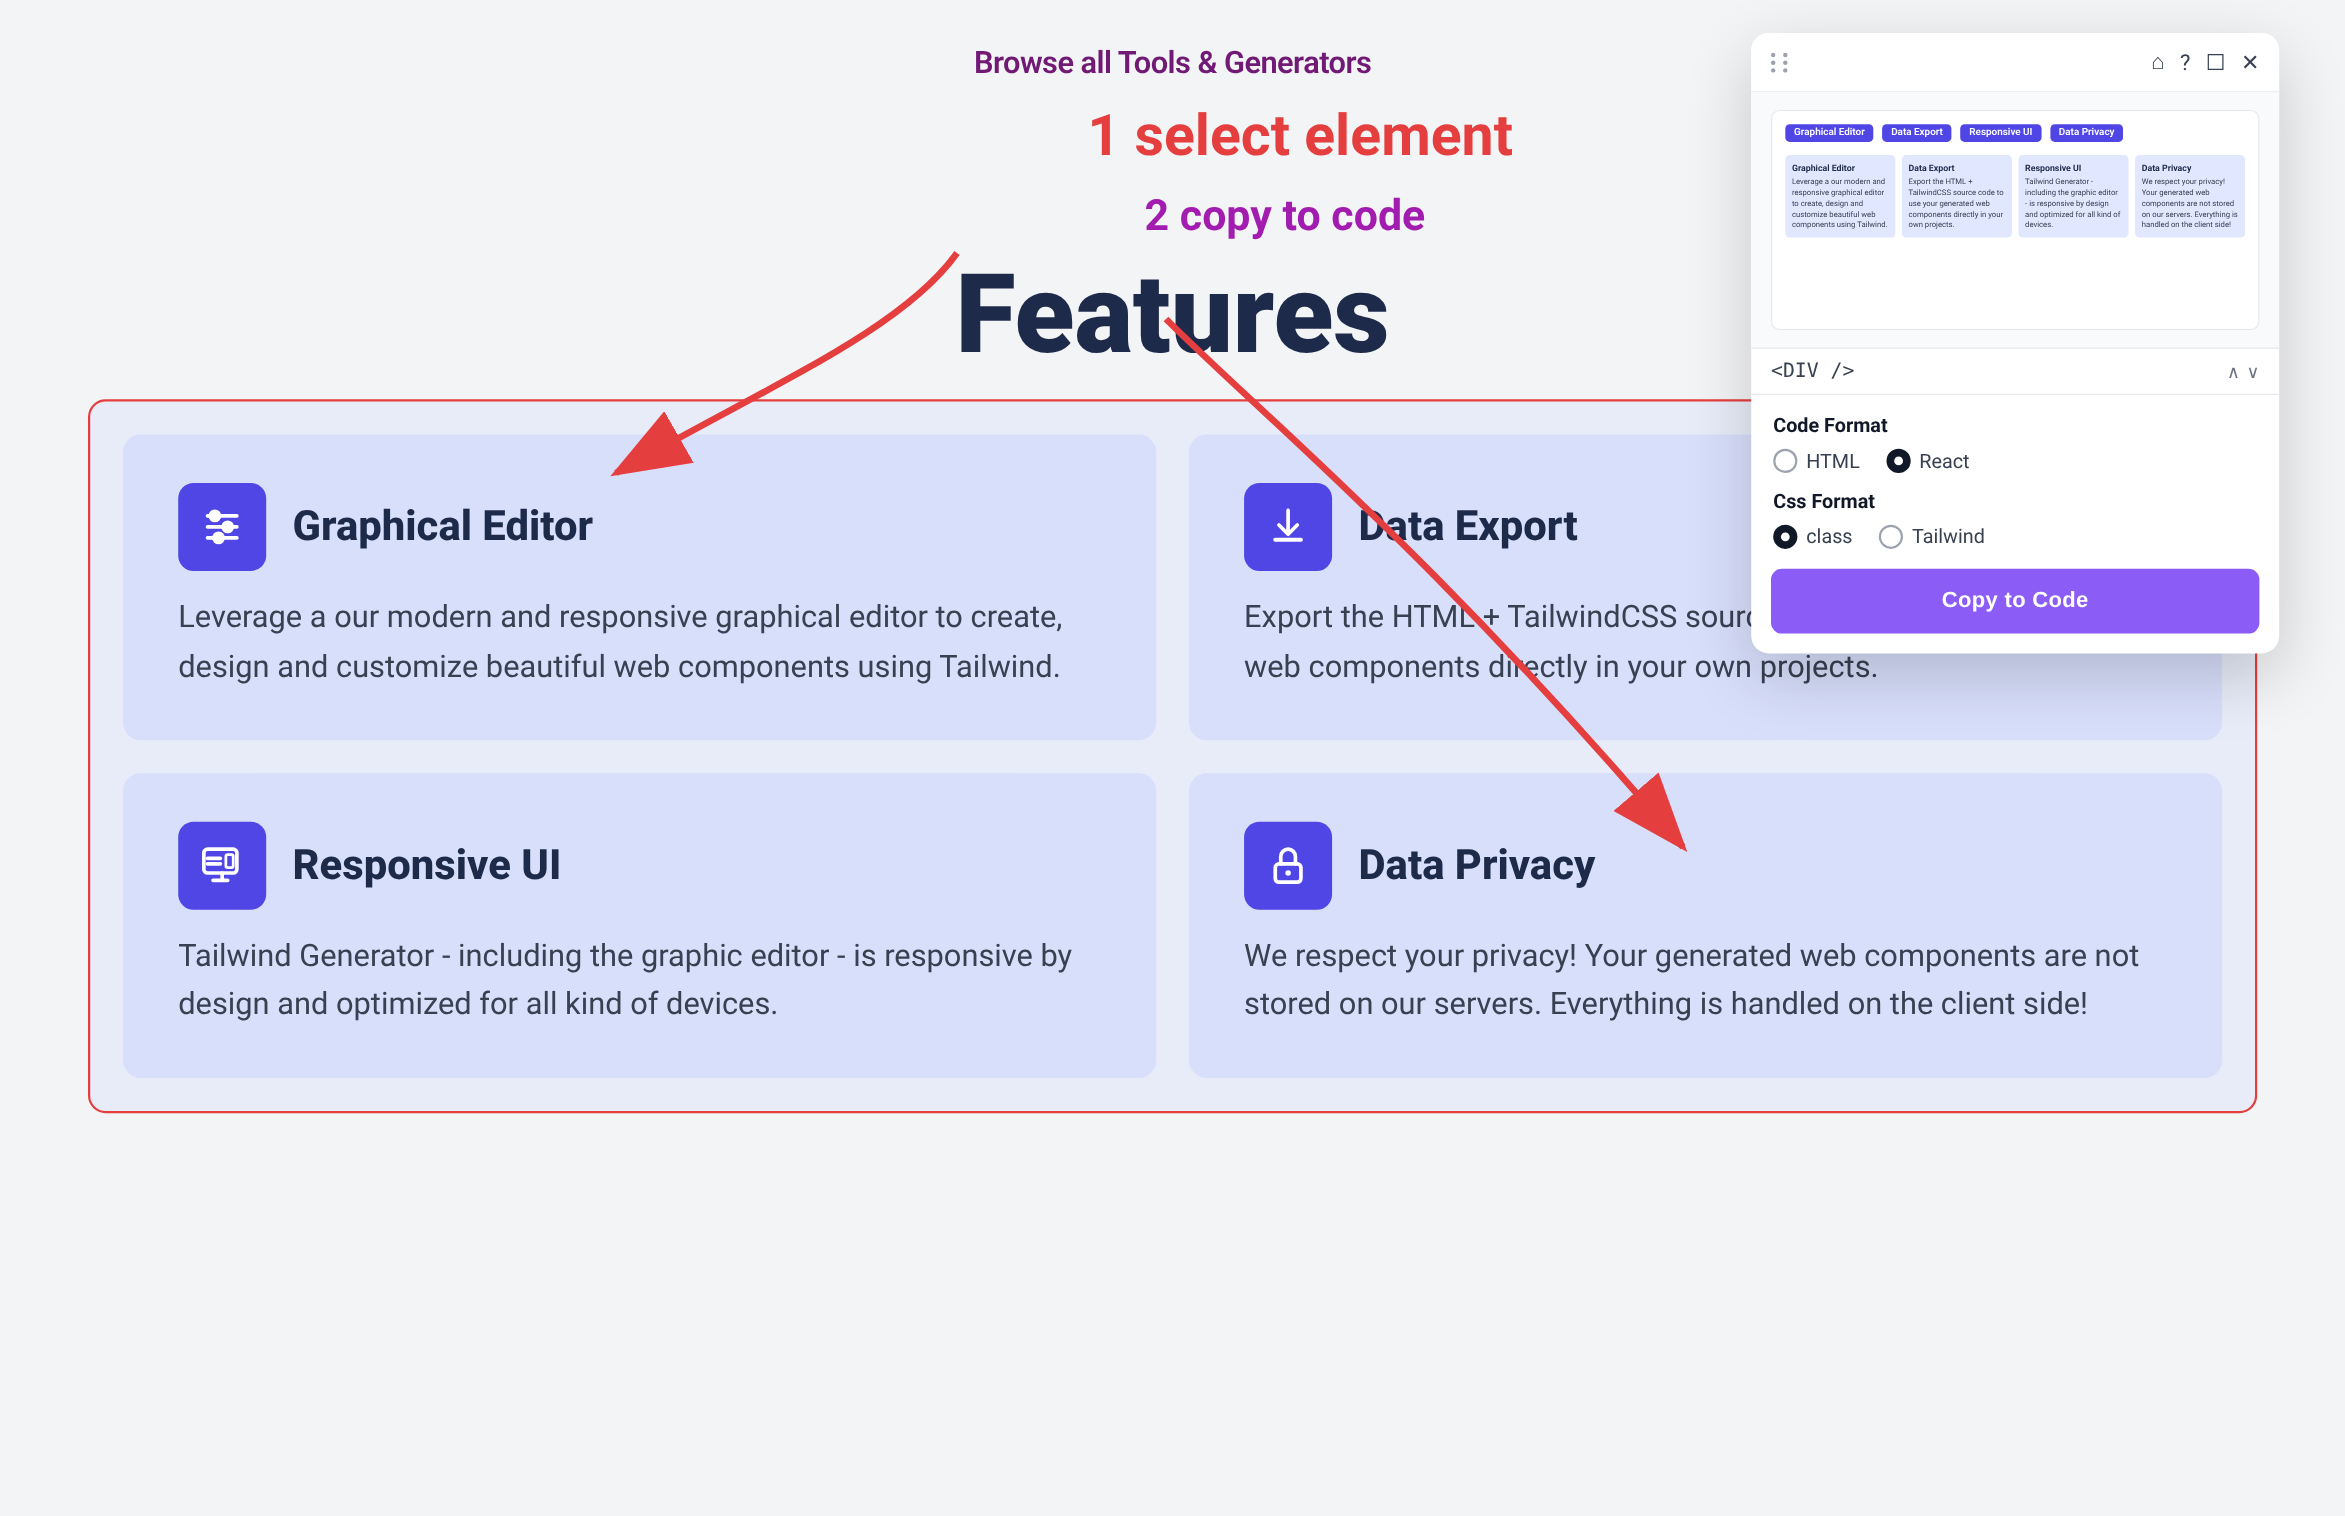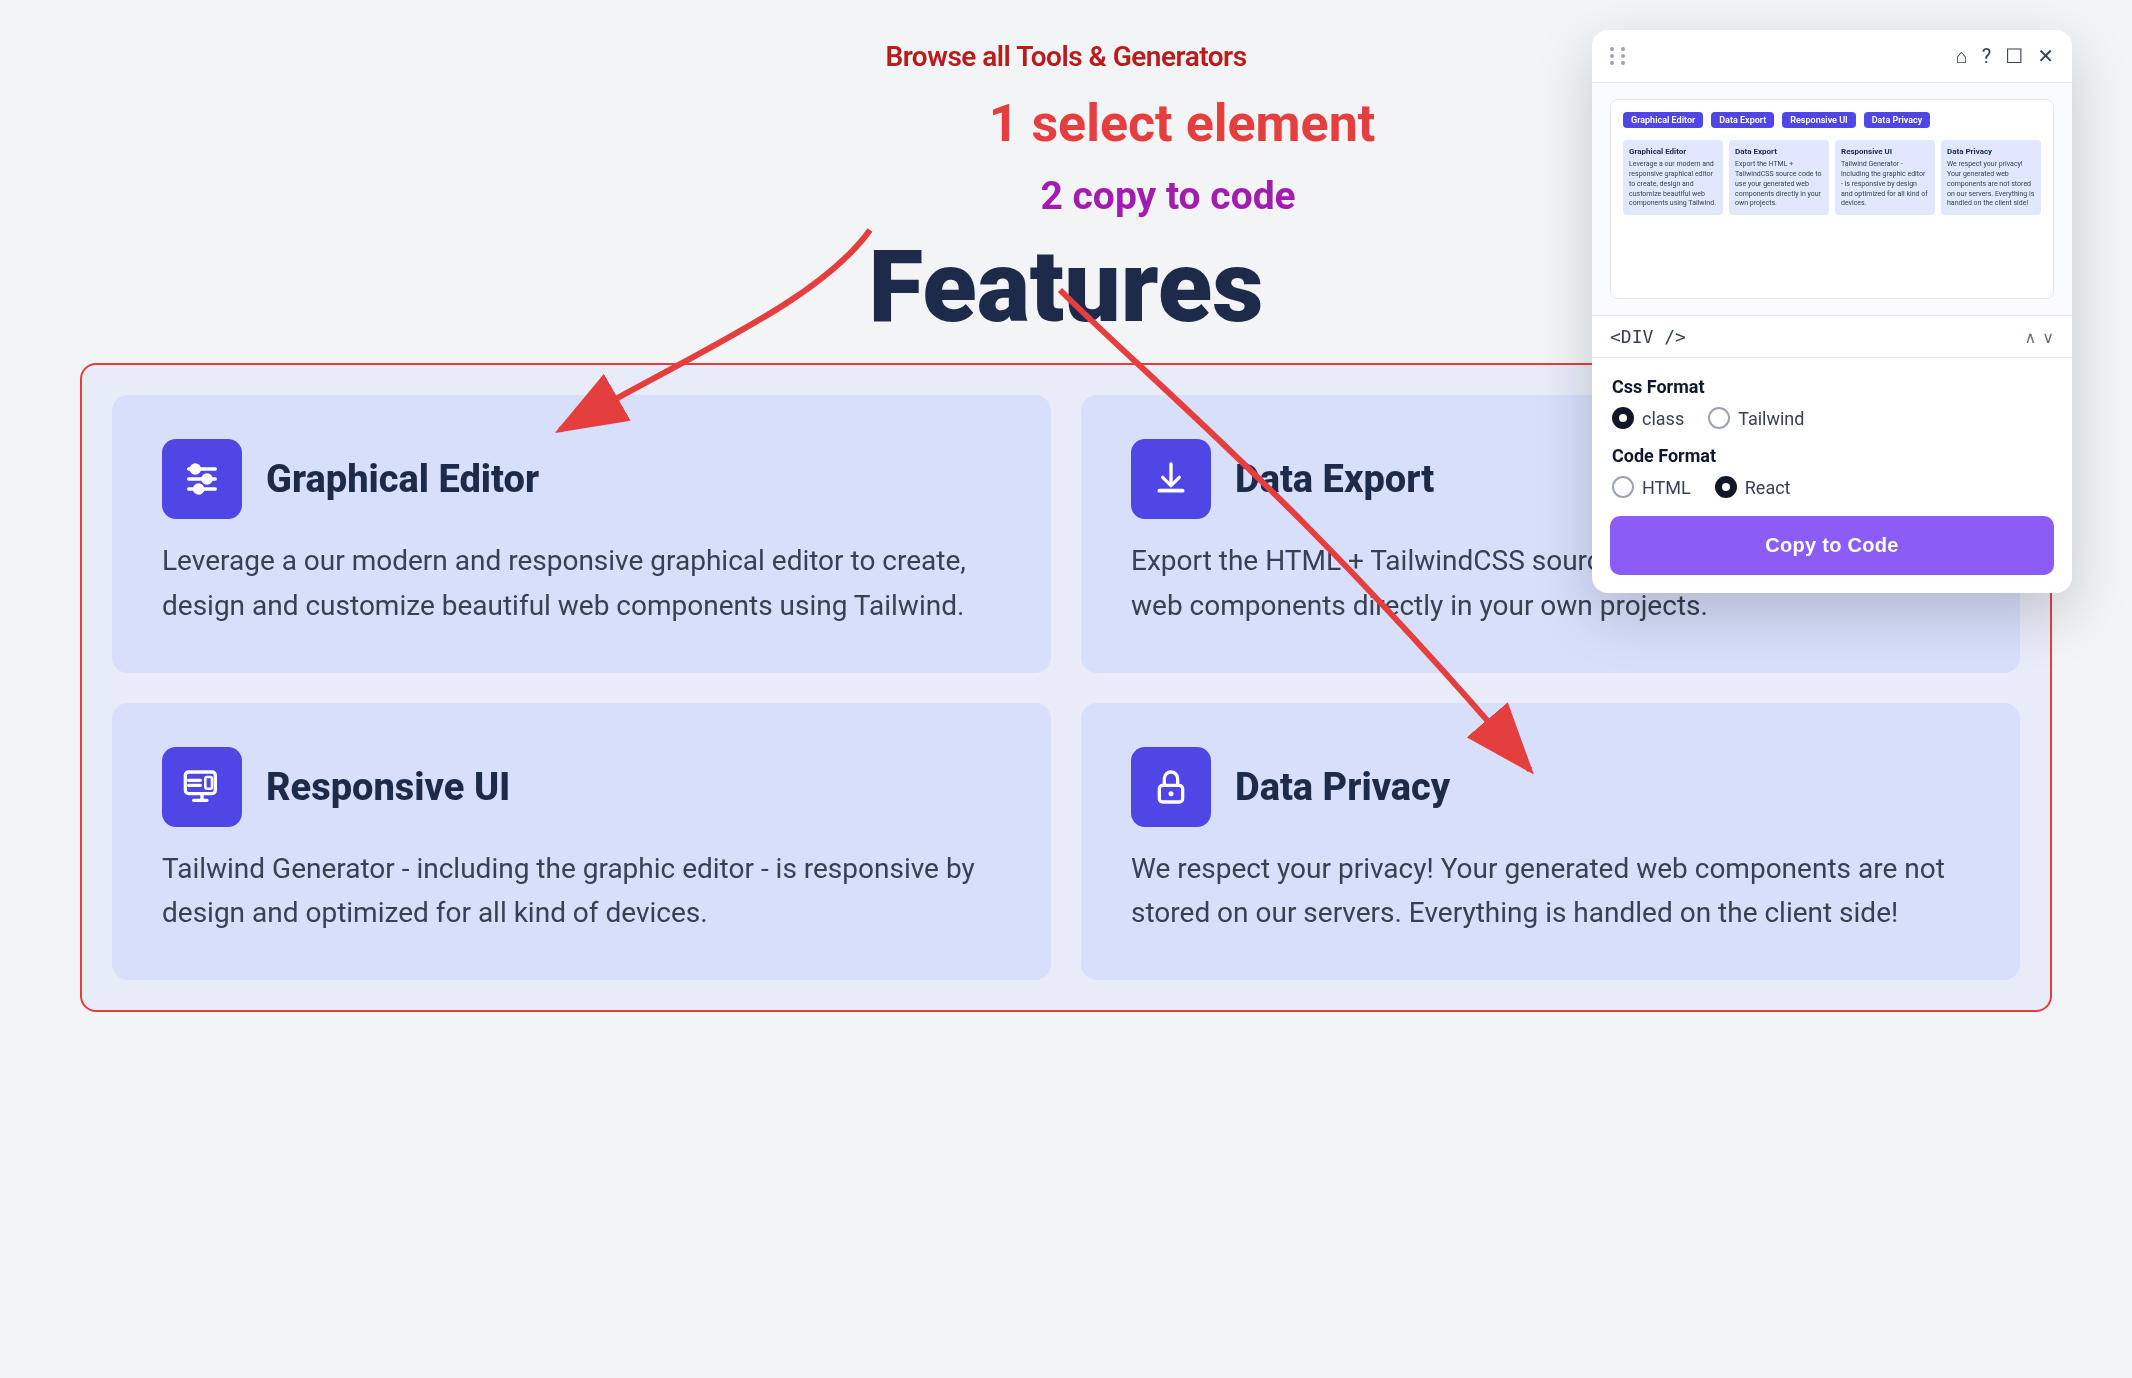--- a/index.html
+++ b/index.html
@@ -17,21 +17,21 @@
       min-height: 1378px;
       background: #f3f4f6;
       padding: 40px 80px;
       position: relative;
     }
 
     .page-title {
       text-align: center;
       font-size: 28px;
       font-weight: 600;
-      color: #b91c1c;
+      color: #701a75;
       margin-bottom: 20px;
       letter-spacing: -0.5px;
     }
 
     
     .annotation-area {
       position: relative;
       text-align: right;
       margin-bottom: 10px;
       height: 260px;
@@ -494,43 +494,43 @@
       <div class="popup-chevrons">
         <span>∧</span>
         <span>∨</span>
       </div>
     </div>
 
     
     <div class="popup-options">
 
       <div class="popup-option-group">
+        <div class="popup-option-label">Code Format</div>
+        <div class="popup-radio-group">
+          <div class="popup-radio-item">
+            <div class="radio-circle"></div>
+            <span class="popup-radio-text">HTML</span>
+          </div>
+          <div class="popup-radio-item">
+            <div class="radio-circle selected"></div>
+            <span class="popup-radio-text">React</span>
+          </div>
+        </div>
+      </div>
+
+      <div class="popup-option-group">
         <div class="popup-option-label">Css Format</div>
         <div class="popup-radio-group">
           <div class="popup-radio-item">
             <div class="radio-circle selected"></div>
             <span class="popup-radio-text">class</span>
           </div>
           <div class="popup-radio-item">
             <div class="radio-circle"></div>
             <span class="popup-radio-text">Tailwind</span>
-          </div>
-        </div>
-      </div>
-
-      <div class="popup-option-group">
-        <div class="popup-option-label">Code Format</div>
-        <div class="popup-radio-group">
-          <div class="popup-radio-item">
-            <div class="radio-circle"></div>
-            <span class="popup-radio-text">HTML</span>
-          </div>
-          <div class="popup-radio-item">
-            <div class="radio-circle selected"></div>
-            <span class="popup-radio-text">React</span>
           </div>
         </div>
       </div>
 
     </div>
 
     
     <button class="popup-copy-btn">Copy to Code</button>
 
   </div>

